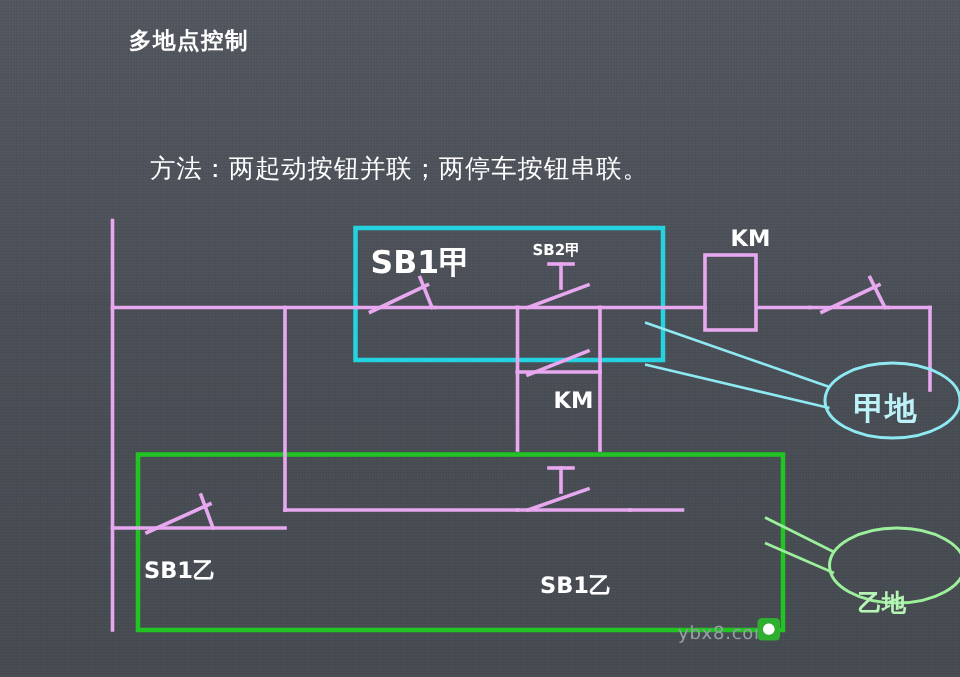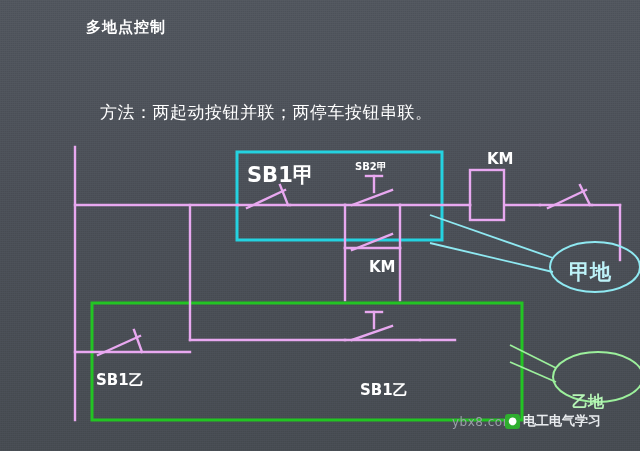--- a/index.html
+++ b/index.html
@@ -133,16 +133,15 @@
   <div class="lbl lbl-pink lbl-sb1b">SB1乙</div>
   <div class="lbl lbl-pink lbl-sb1b2">SB1乙</div>
   <div class="lbl lbl-jiadi">甲地</div>
   <div class="lbl lbl-yidi">乙地</div>
 
   <div id="watermark">ybx8.com</div>
   <div id="brandwrap">
     <div id="brand-icon">
         <span>●</span>
       </div>
-    <div id="brand-text">电工电气学习</div>
   </div>
 
 </div>
 
 </body></html>

